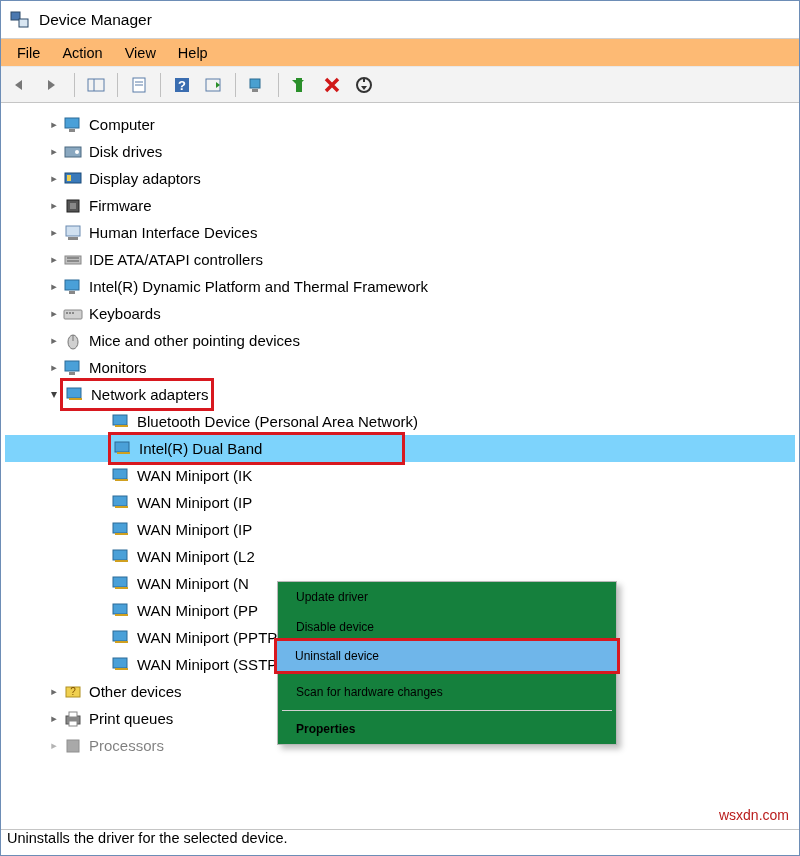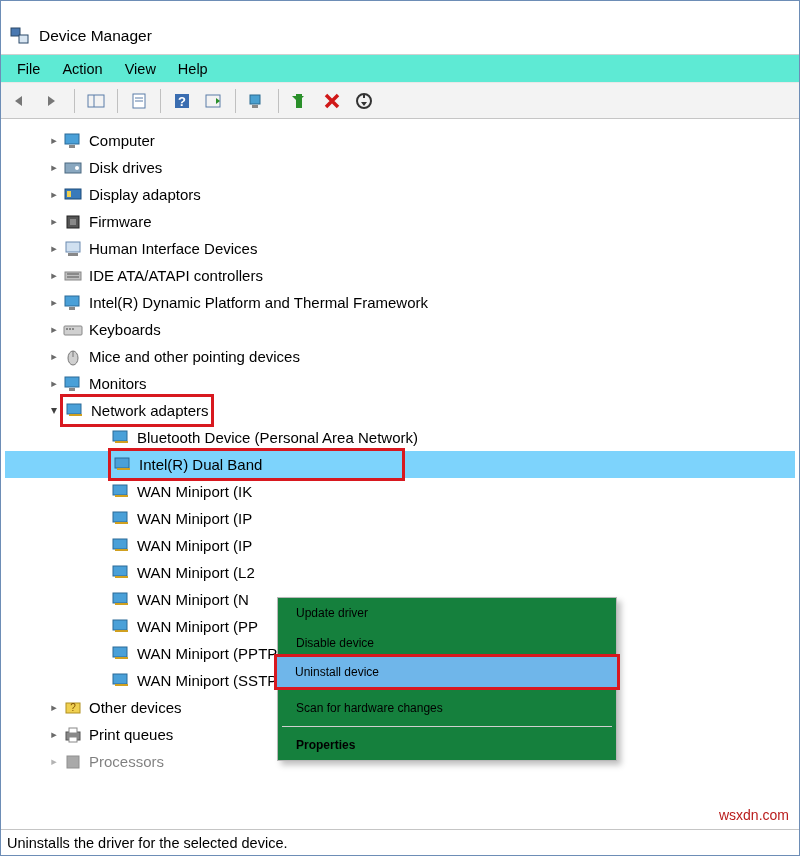--- a/index.html
+++ b/index.html
@@ -1,21 +1,21 @@
 <!DOCTYPE html>
 <html><head>
 <meta charset="utf-8">
 <style>
   * { box-sizing: border-box; }
   body { margin: 0; font-family: "Segoe UI", Tahoma, sans-serif; font-size: 14px; background: #fff; color: #000; }
   .window { width: 800px; height: 856px; border: 1px solid #6d8db6; display: flex; flex-direction: column; position: relative; }
-  .titlebar { background: #fff; height: 38px; display: flex; align-items: center; padding: 0 8px; border-bottom: 1px solid #d0d0d0; margin-top: 16px; }
+  .titlebar { background: #fff; height: 38px; display: flex; align-items: center; padding: 0 8px; border-bottom: 1px solid #d0d0d0; }
   .titlebar svg { margin-right: 8px; }
   .titletxt { font-size: 15.5px; }
-  .menubar { height: 28px; display: flex; align-items: center; padding: 0 6px; gap: 2px; background: #5eead4; border-bottom: 1px solid #e8e8e8;}
+  .menubar { height: 28px; display: flex; align-items: center; padding: 0 6px; gap: 2px; background: #fdba74; border-bottom: 1px solid #e8e8e8;}
   .menubar span { padding: 2px 10px; font-size: 14.5px; cursor: default; }
   .toolbar { height: 36px; background: #f3f3f3; border-bottom: 1px solid #c5c5c5; display: flex; align-items: center; padding: 0 6px; gap: 4px; }
   .tb-btn { width: 28px; height: 28px; display: flex; align-items: center; justify-content: center; border: 1px solid transparent; }
   .tb-sep { width: 1px; height: 24px; background: #c0c0c0; margin: 0 3px; }
   .content { flex: 1; overflow: hidden; padding: 8px 4px 8px 4px; position: relative; }
   .tree { font-size: 15px; line-height: 27px; }
   .node { display: flex; align-items: center; padding-left: 0; height: 27px; }
   .tw { width: 18px; display: inline-flex; justify-content: center; color: #6a6a6a; font-size: 11px; cursor: default;}
   .tw.open::before { content: "▾"; font-size: 12px; color: #404040;}
   .tw.closed::before { content: "▸"; font-size: 11px; }
@@ -25,21 +25,21 @@
   .lvl1 { padding-left: 40px; }
   .lvl2-head { padding-left: 40px; }
   .lvl2 { padding-left: 88px; }
   .hl-red { border: 3px solid #d8181f; padding: 0 2px; margin-left:-3px;}
   .sel { background: #7dd3fc; }
   .ctxmenu { position: absolute; left: 276px; top: 478px; width: 340px; background: #15803d; border: 1px solid #b8b8b8; box-shadow: 4px 4px 6px rgba(0,0,0,0.25); font-size: 12px; }
   .ctxitem { padding: 8px 18px; cursor: default; }
   .ctxsep { height: 1px; background: #d0d0d0; margin: 3px 4px; }
   .ctxitem.bold { font-weight: 600; }
   .ctxitem.hl { background: #6fb6ea; outline: 3px solid #d8181f; position: relative; z-index: 2; margin: -1px; }
-  .statusbar { height: 26px; border-top: 1px solid #c5c5c5; display: flex; align-items: center; padding: 0 6px; font-size: 14.5px; }
+  .statusbar { height: 26px; border-top: 1px solid #c5c5c5; display: flex; align-items: flex-start; padding: 0 6px; font-size: 14.5px; }
   .watermark { position: absolute; bottom: 32px; right: 10px; color: #b91c1c; font-size: 14px; }
   
   svg.small { width: 20px; height: 20px; }
 </style>
 </head>
 <body>
 
 <div class="window">
 
   <div class="titlebar">

